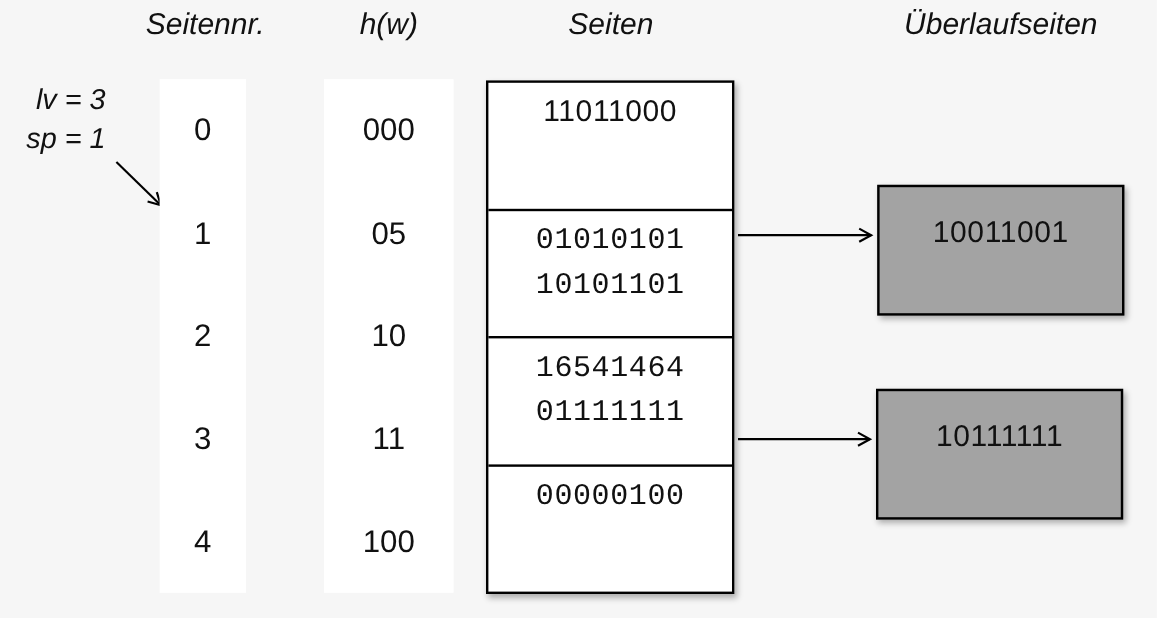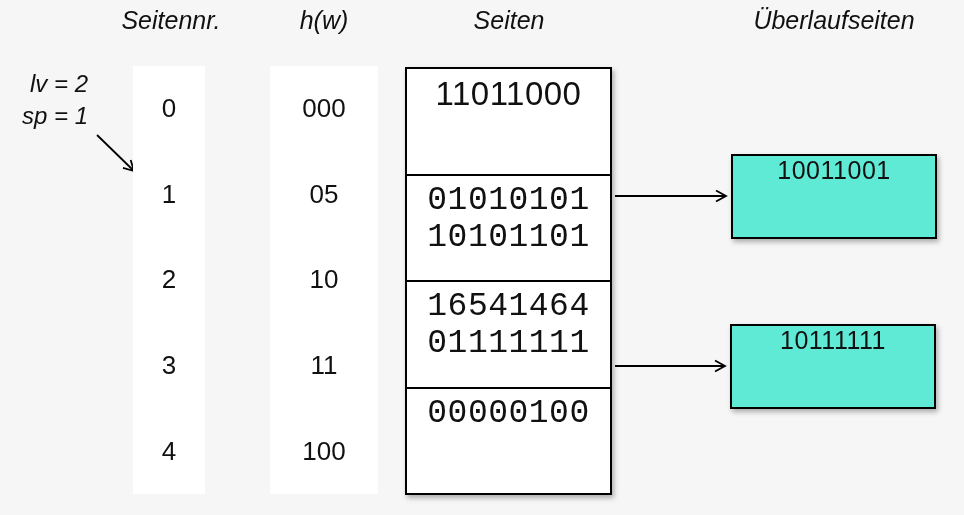--- a/index.html
+++ b/index.html
@@ -61,36 +61,36 @@
     display: flex;
     flex-direction: column;
   }
   .mainbox .pcell {
     flex: 1;
     display: flex;
     flex-direction: column;
     align-items: center;
     justify-content: flex-start;
     padding-top: 6px;
-    font-size: 33px;
+    font-size: 25px;
     line-height: 37px;
     letter-spacing: 0.5px;
   }
   .mainbox .pcell + .pcell { border-top: 2px solid #000; font-family: Liberation Mono, monospace; }
   .obox {
     position: absolute;
     width: 202px;
     height: 81px;
-    background: #5eead4;
+    background: #a3a3a3;
     border: 2px solid #000;
     box-shadow: 2px 3px 5px rgba(0,0,0,0.30);
     display: flex;
     justify-content: center;
     align-items: flex-start;
-    padding-top: 0;
+    padding-top: 24px;
     font-size: 25px;
     letter-spacing: 0.5px;
     box-sizing: content-box;
   }
   .obox-1 { left: 731px; top: 154px; }
   .obox-2 { left: 730px; top: 324px; }
   .arrow-layer {
     position: absolute;
     left: 0; top: 0;
     width: 964px; height: 515px;
@@ -101,21 +101,21 @@
 <body>
 
 <div class="canvas">
 
   <div class="header" style="left:171px">Seitennr.</div>
   <div class="header" style="left:324px">h(w)</div>
   <div class="header" style="left:834px">Überlaufseiten</div>
   <div class="header" style="left:509px">Seiten</div>
 
   <div class="annotation">
-    <div>lv = 2</div>
+    <div>lv = 3</div>
     <div>sp = 1</div>
   </div>
 
   <svg class="arrow-layer" viewBox="0 0 964 515">
     <defs>
       <marker id="ah" markerUnits="userSpaceOnUse" markerWidth="18" markerHeight="18" refX="14" refY="9" orient="auto">
         <path d="M4,3.5 L14,9 L4,14.5" fill="none" stroke="#000" stroke-width="1.8"></path>
       </marker>
     </defs>
     <line x1="97" y1="135" x2="134" y2="171" stroke="#000" stroke-width="1.8" marker-end="url(#ah)"></line>

